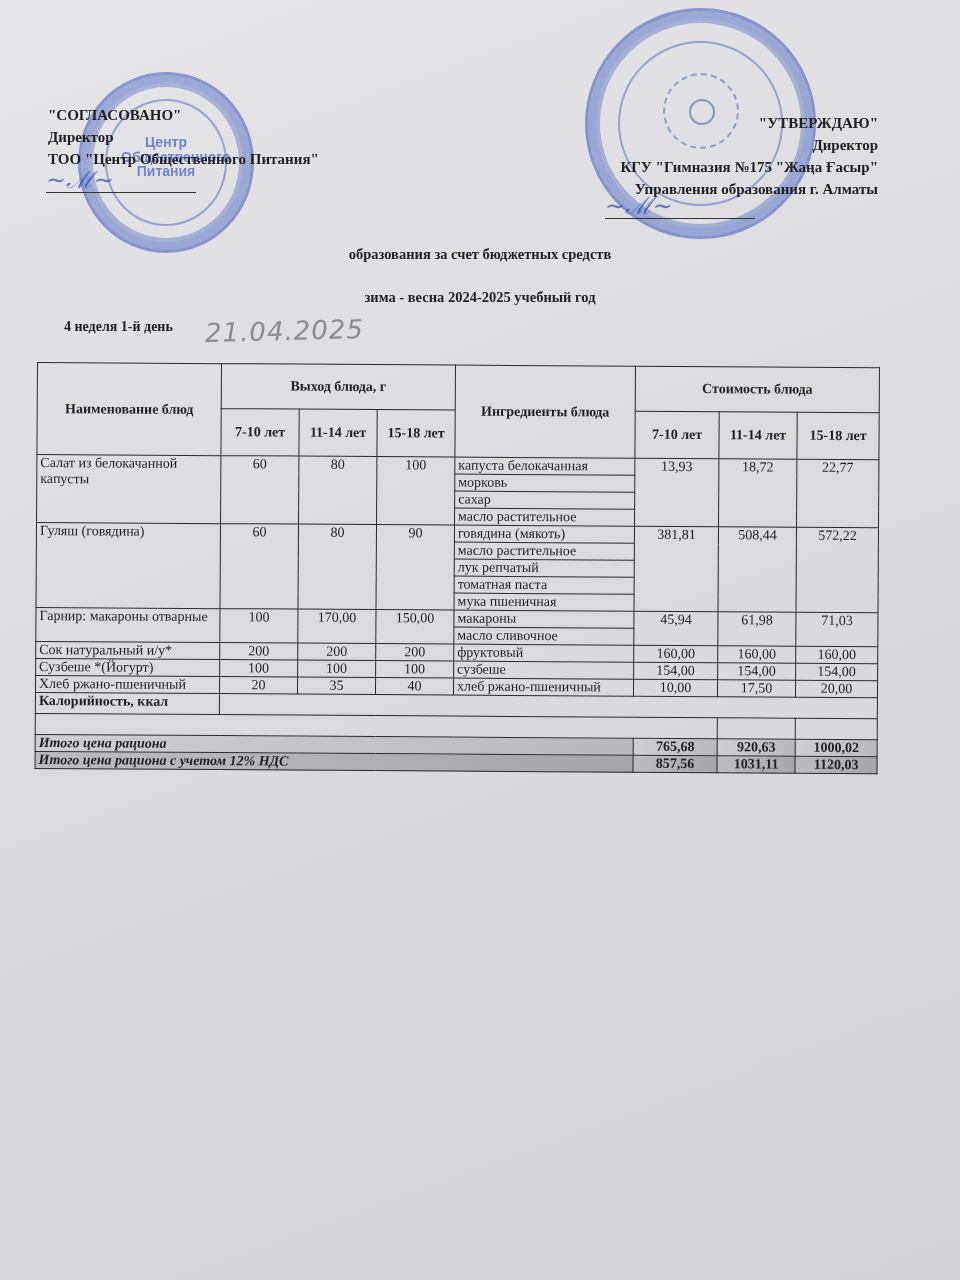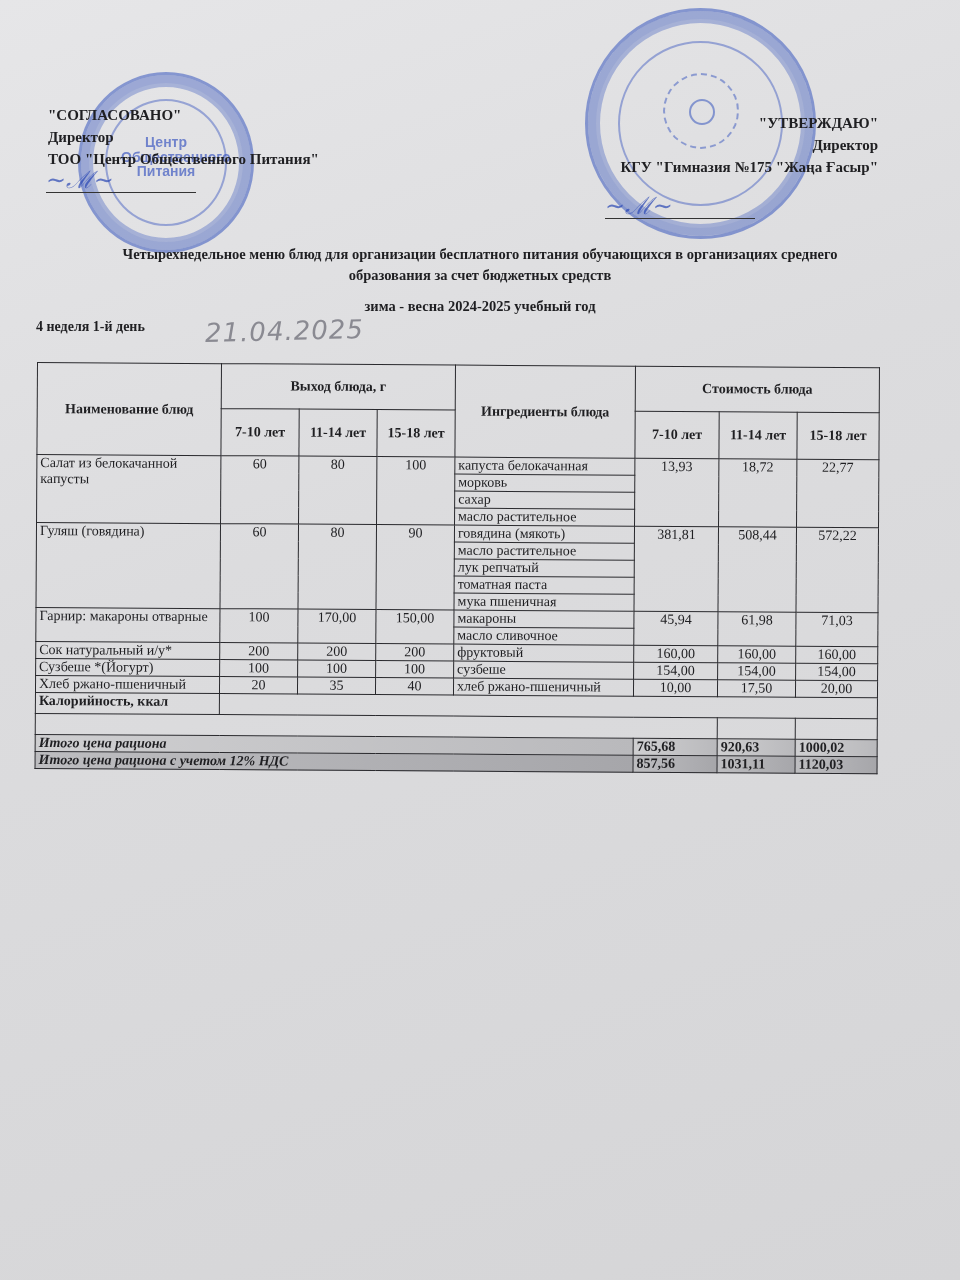--- a/index.html
+++ b/index.html
@@ -43,22 +43,22 @@
 
     .approve-left {
       position: absolute; left: 48px; top: 104px; font-weight: bold; font-size: 15px; line-height: 22px;
     }
     .approve-right {
       position: absolute; right: 82px; top: 112px; font-weight: bold; font-size: 15px; line-height: 22px; text-align: right;
     }
     .title-block {
       position: absolute; left: 60px; top: 244px; width: 840px; text-align: center; font-weight: bold; font-size: 14.5px; line-height: 21px;
     }
-    .subtitle { margin-top: 10px; }
-    .week-label { position: absolute; left: 36px; top: 319px; font-weight: bold; font-size: 14px; }
+    .subtitle { margin-top: 22px; }
+    .week-label { position: absolute; left: 64px; top: 319px; font-weight: bold; font-size: 14px; }
     .handwritten {
       position: absolute; left: 205px; top: 316px; font-family: "DejaVu Sans", sans-serif; font-style: italic;
       font-size: 26px; color: #8a8a92; letter-spacing: 1px; transform: rotate(-1.5deg);
     }
 
     table.menu {
       position: absolute; left: 37px; top: 362px; width: 842px; border-collapse: collapse;
       font-size: 14px; table-layout: fixed; transform: rotate(0.35deg); transform-origin: left top;
     }
     table.menu td, table.menu th {
@@ -67,21 +67,21 @@
     table.menu th { font-weight: bold; text-align: center; vertical-align: middle; }
     .th-main { height: 44px; }
     .th-sub { height: 46px; }
     .num { text-align: center; margin-left: 27px; }
     .ing { padding: 1px 3px; height: 16px; }
     .dish { padding-top: 1px; }
     .bold { font-weight: bold; }
     .total-row td { font-style: italic; font-weight: bold; }
     .shade1 { background: linear-gradient(90deg, #cfcfd1, #b9b9bc); }
     .shade2 { background: linear-gradient(90deg, #bdbdc0, #a6a6aa); }
-    .right { text-align: left; font-style: normal !important; }
+    .right { text-align: center; font-style: normal !important; }
   </style>
 </head>
 <body>
 
 <div class="stamp stamp-left">
   <div class="stamp-inner"></div>
   <div class="stamp-text">Центр Общественного Питания</div>
 </div>
 <div class="stamp stamp-right">
   <div class="stamp-inner"></div>
@@ -94,24 +94,24 @@
   <div>"СОГЛАСОВАНО"</div>
   <div>Директор</div>
   <div>ТОО "Центр Общественного Питания"</div>
   <div style="height:22px"></div>
 </div>
 
 <div class="approve-right">
   <div>"УТВЕРЖДАЮ"</div>
   <div>Директор</div>
   <div>КГУ  "Гимназия №175 "Жаңа  Ғасыр"</div>
+  <div>Управления образования г. Алматы</div>
 </div>
 
 <div class="title-block">
-  <div>Четырехнедельное меню блюд для организации бесплатного питания обучающихся в организациях среднего</div>
   <div>образования за счет бюджетных средств</div>
   <div class="subtitle">зима - весна 2024-2025 учебный год</div>
 </div>
 
 <div class="week-label">4 неделя 1-й день</div>
 <div class="handwritten">21.04.2025</div>
 
 <table class="menu">
   <colgroup>
     <col style="width:184px">

